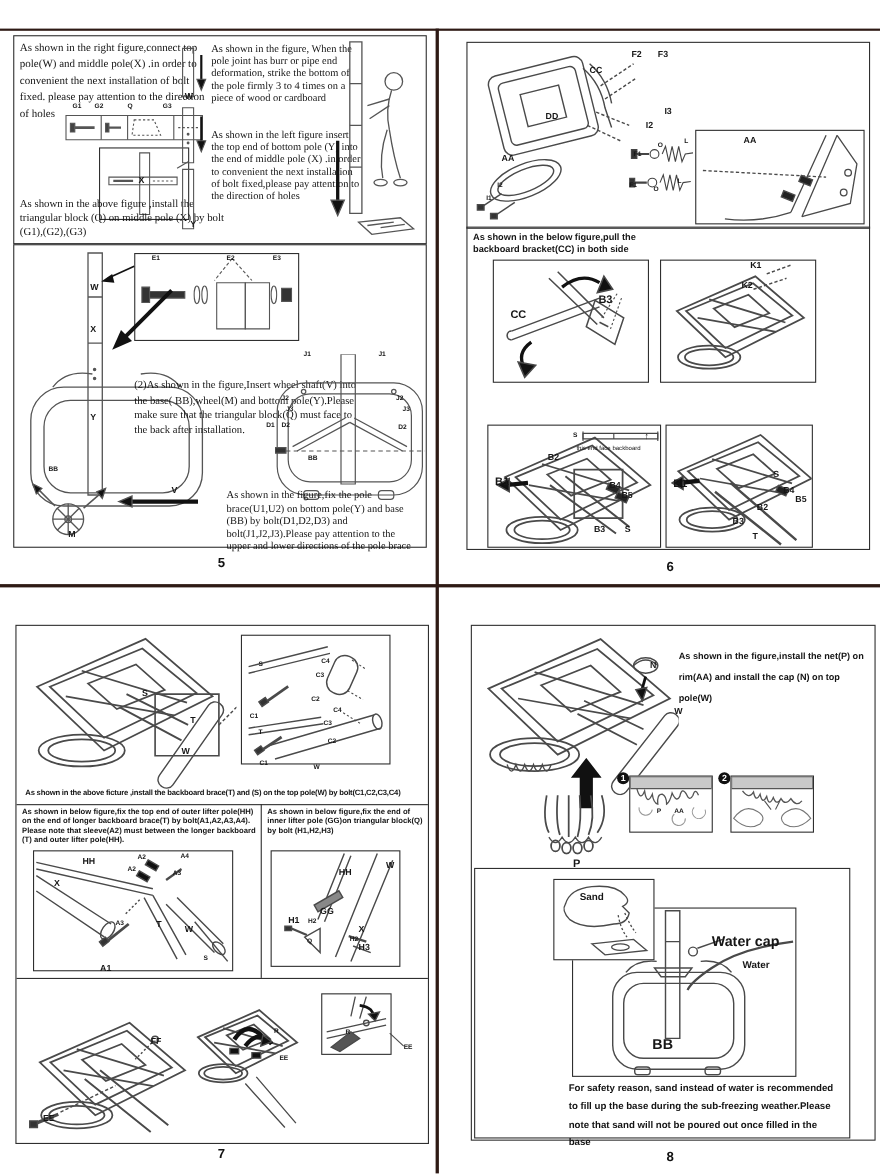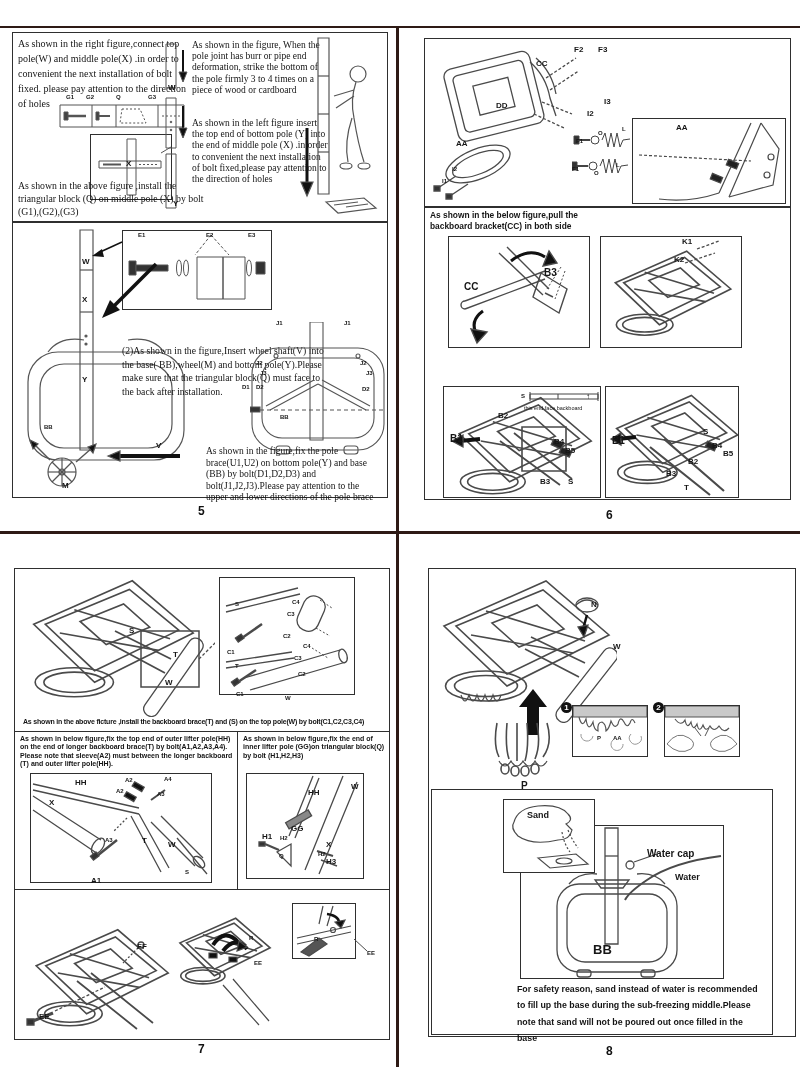--- a/index.html
+++ b/index.html
@@ -529,20 +529,21 @@
         <path d="M26,120 q4,12 8,0 q4,12 8,0 q4,12 8,0 q4,12 8,0 q4,12 8,0" stroke-width="1.2"></path>
         <ellipse cx="152" cy="30" rx="11" ry="7"></ellipse>
           <path d="M141,30 q11,-10 22,0"></path>
         <line x1="152" y1="40" x2="148" y2="54" stroke="#111" stroke-width="2.5"></line>
           <polygon points="143,52 149,62 153,50" fill="#111"></polygon>
       </svg>
     </div>
     <span class="lbl" style="left:162px;top:32px">N</span>
     <span class="lbl" style="left:184px;top:74px">W</span>
 
+    <div class="cap" style="left:188px;top:18px;width:176px;font-size:8.3px;line-height:2.3;font-weight:600">As shown in the figure,install the net(P) on rim(AA) and install the cap (N) on top pole(W)</div>
 
     <div class="fig" style="left:90px;top:120px;width:28px;height:46px">
       <svg viewBox="0 0 28 46">
           <polygon points="14,0 28,18 20,18 20,46 8,46 8,18 0,18" fill="#111"></polygon>
         </svg>
     </div>
 
     <div class="fig" style="left:60px;top:152px;width:68px;height:56px">
       <svg viewBox="0 0 68 56" fill="none" stroke="#4a4a4a" stroke-width="1.6">
         <path d="M8,2 q-4,22 2,34 M18,2 q-2,24 2,36 M28,2 q0,24 0,38 M38,2 q2,24 -2,38 M48,2 q4,22 -2,36 M58,2 q6,20 -4,34"></path>
@@ -586,31 +587,31 @@
         <rect x="36" y="58" width="120" height="88" rx="22"></rect>
         <rect x="46" y="68" width="100" height="68" rx="18"></rect>
         <path d="M48,58 q10,-12 28,-10 M144,58 q-10,-12 -28,-10"></path>
         <path d="M200,30 q-48,6 -74,24 q-18,12 -22,20" stroke-width="2"></path>
         <circle cx="109" cy="39" r="4"></circle>
           <line x1="113" y1="36" x2="136" y2="28"></line>
         <rect x="56" y="144" width="14" height="7" rx="3"></rect>
           <rect x="120" y="144" width="14" height="7" rx="3"></rect>
       </svg>
     </div>
-    <span class="lbl" style="left:218px;top:280px;font-weight:600;font-size:10px">Water cap</span>
+    <span class="lbl" style="left:218px;top:280px;font-weight:600;font-size:13px">Water cap</span>
     <span class="lbl" style="left:246px;top:304px;font-weight:600;font-size:9px">Water</span>
     <span class="lbl" style="left:164px;top:374px;font-size:13px;font-weight:600">BB</span>
 
     <div class="box" style="left:74px;top:230px;width:90px;height:72px;background:#fff">
       <svg viewBox="0 0 90 72" fill="none" stroke="#4a4a4a" stroke-width="1.2">
         <path d="M10,22 q4,-14 24,-16 q22,-2 30,8 q6,6 -2,10 l6,6 q-2,10 -14,10 q-26,6 -40,-4 q-8,-8 -4,-14 z"></path>
         <path d="M58,32 q2,12 8,20 M64,30 q4,10 10,18" stroke-dasharray="2 2"></path>
         <polygon points="34,58 72,54 84,64 46,68"></polygon>
         <ellipse cx="60" cy="61" rx="8" ry="3"></ellipse>
       </svg>
     </div>
     <span class="lbl" style="left:98px;top:242px;font-weight:600;font-size:9px">Sand</span>
 
-    <div class="cap" style="left:88px;top:412px;width:246px;font-size:8.8px;line-height:1.85;font-weight:600">For safety reason, sand instead of water is recommended to fill up the base during the sub-freezing middle.Please note that sand will not be poured out once filled in the base</div>
+    <div class="cap" style="left:88px;top:412px;width:246px;font-size:8.8px;line-height:1.85;font-weight:600">For safety reason, sand instead of water is recommended to fill up the base during the sub-freezing weather.Please note that sand will not be poured out once filled in the base</div>
   </div>
   <div class="pagenum" style="left:606px;top:1044px">8</div>
 
 </div>
 
 </body></html>

